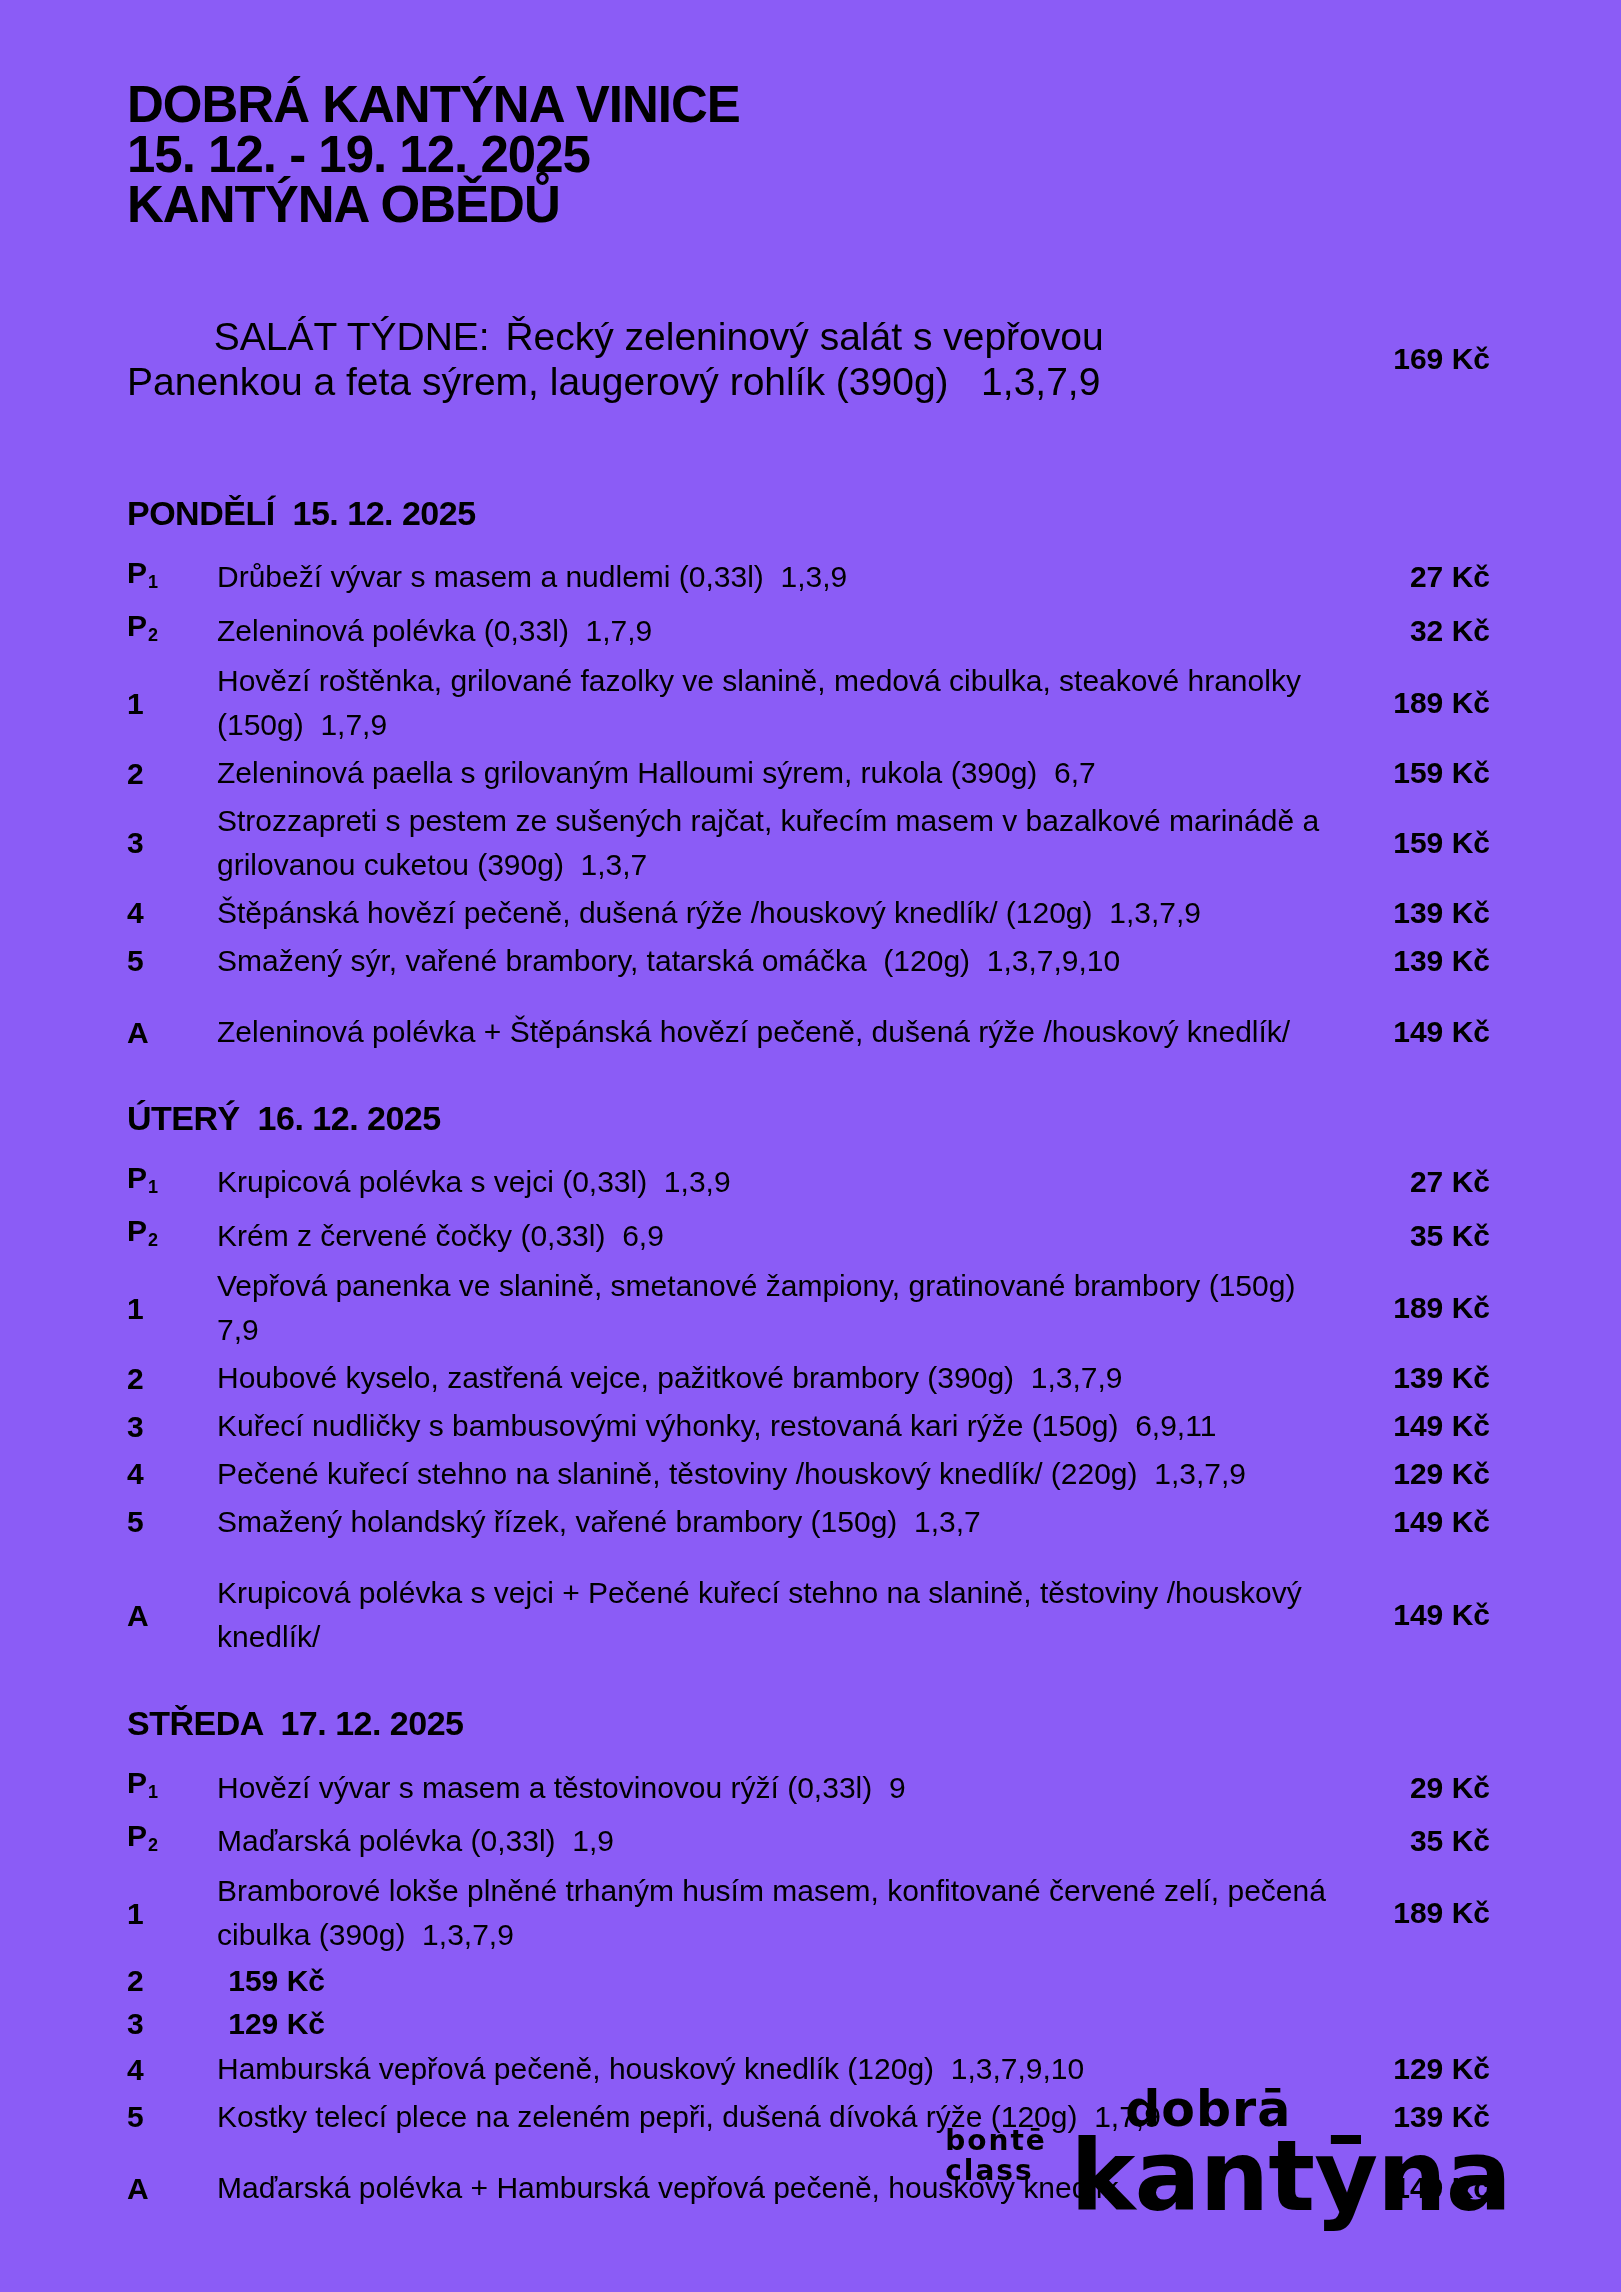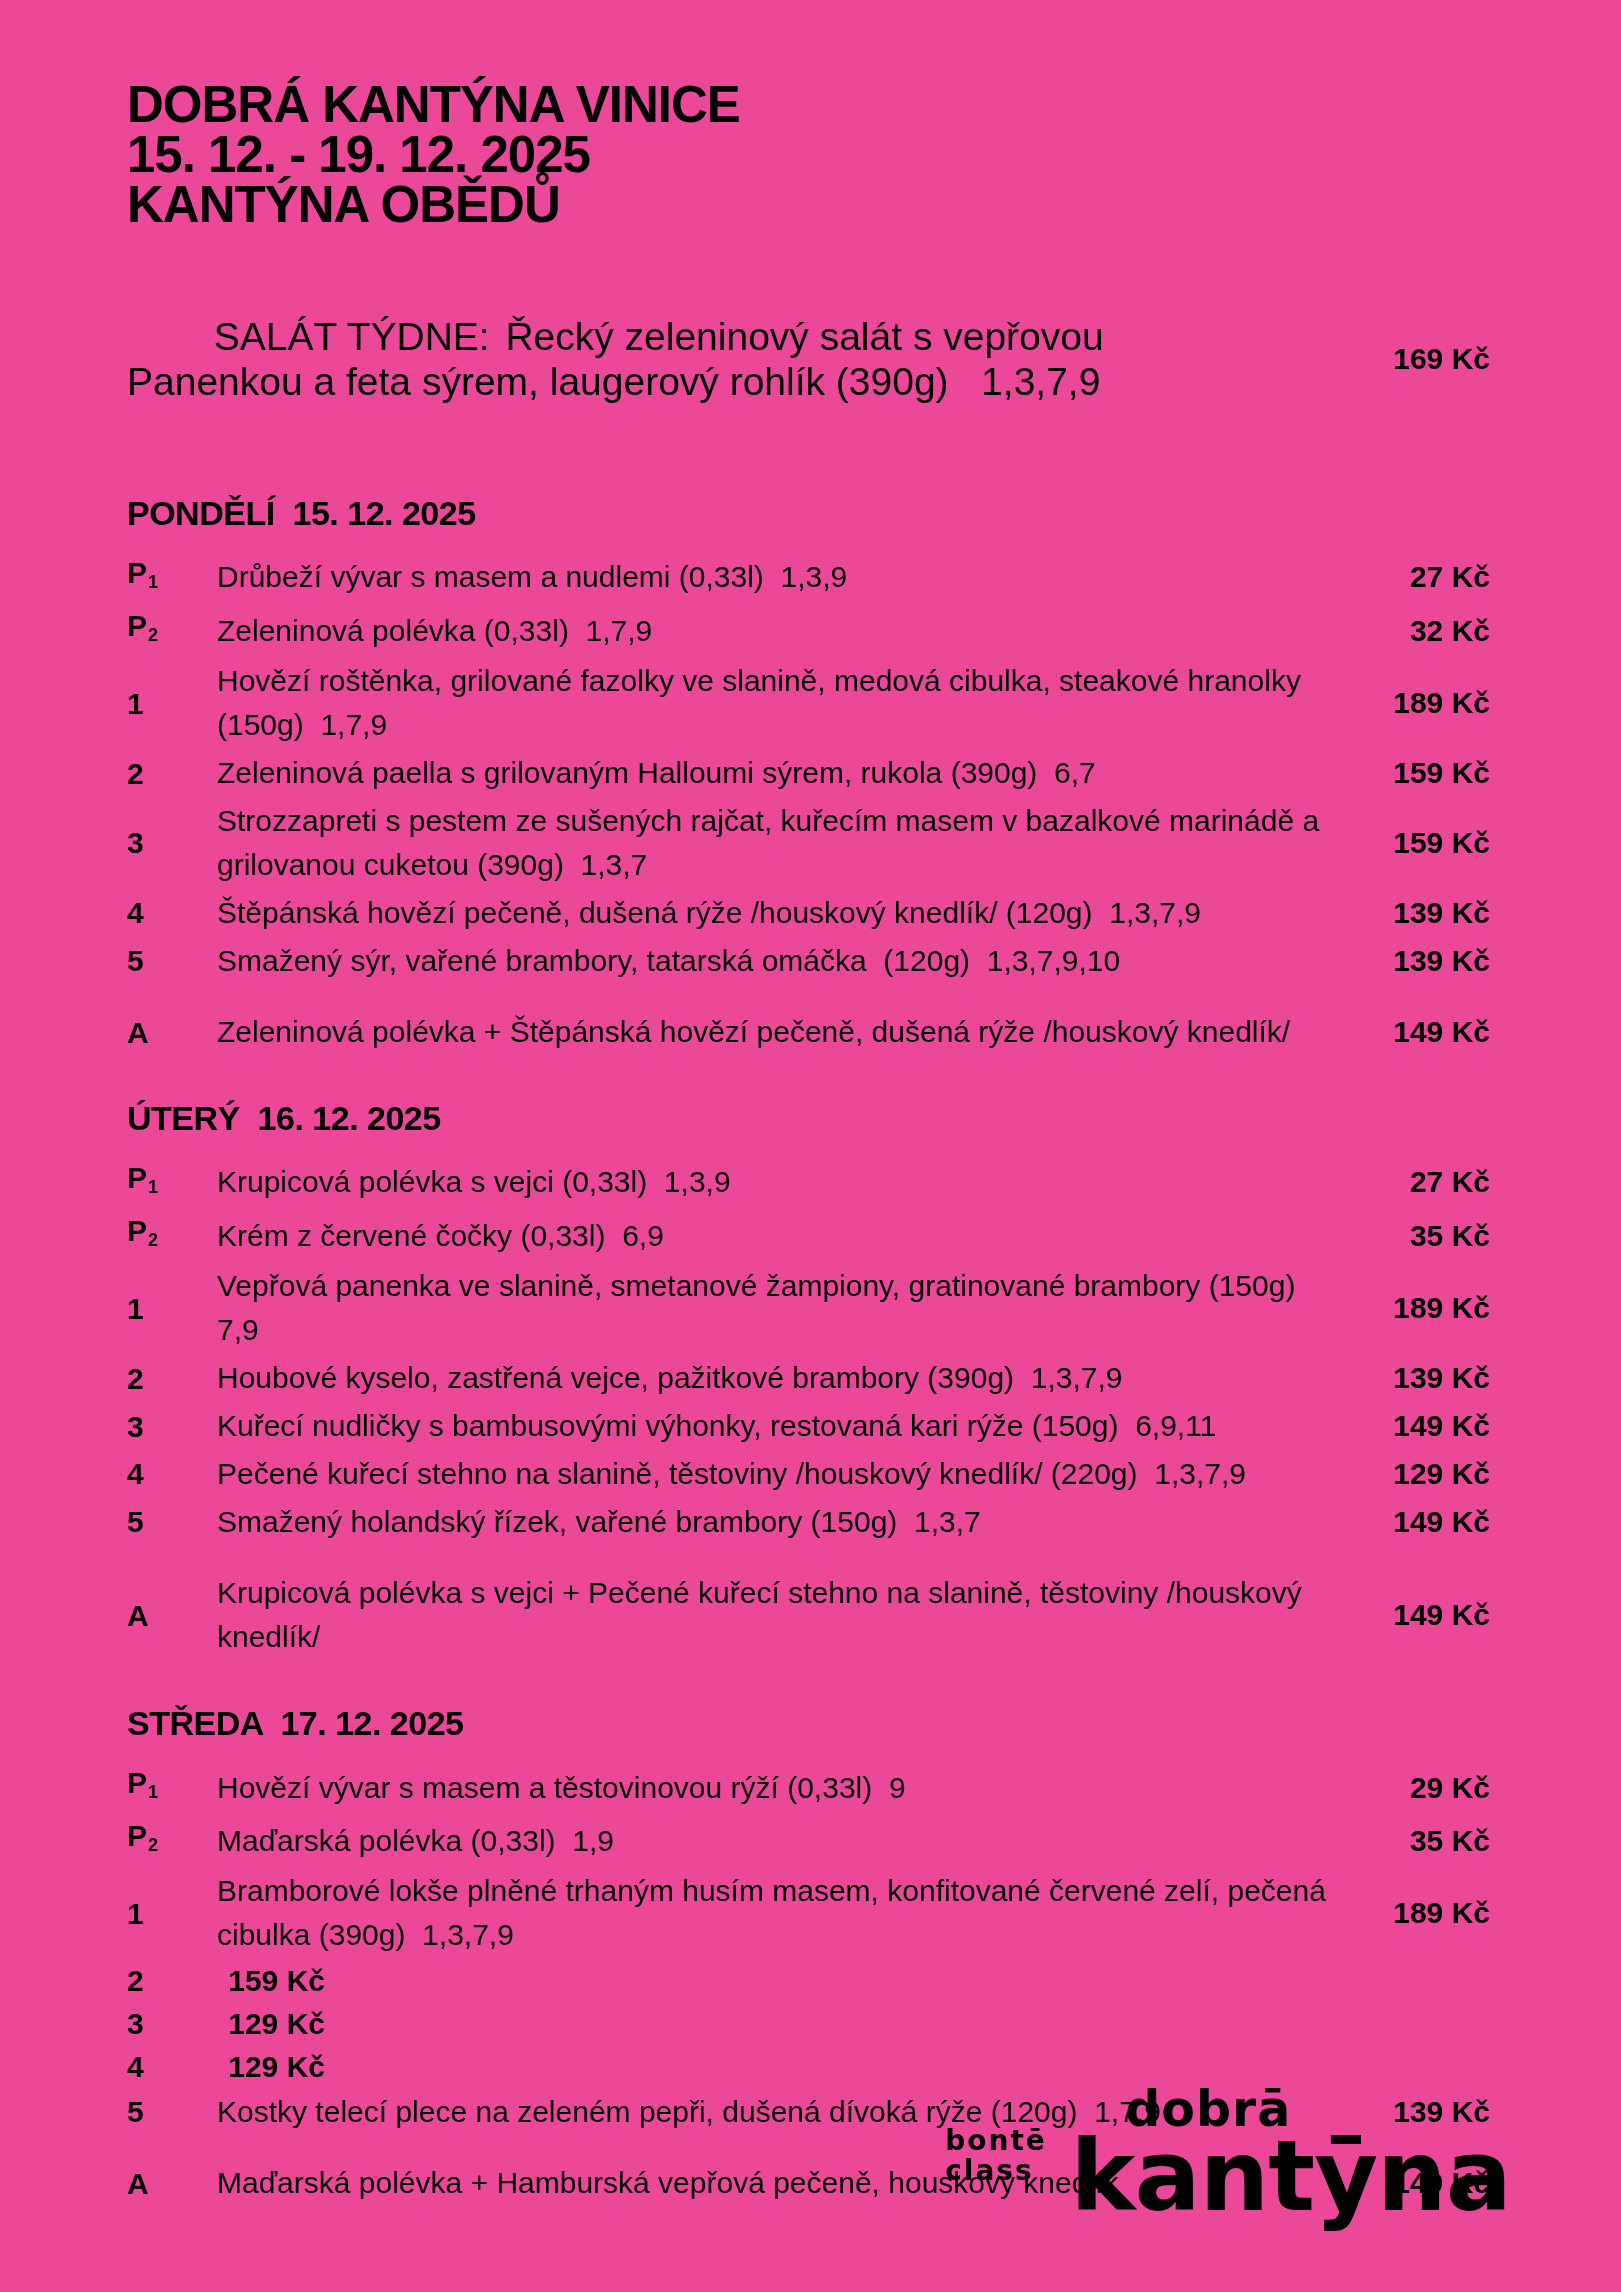--- a/index.html
+++ b/index.html
@@ -48,21 +48,21 @@
     font-family:"DejaVu Sans","Liberation Sans",sans-serif;
   }
   .logo-small{font-size:28px;font-weight:700;line-height:30px;letter-spacing:2px;}
   .logo-big{display:flex;flex-direction:column;}
   .logo-dobra{font-size:49px;font-weight:700;line-height:41px;margin-left:55px;letter-spacing:1px;}
   .logo-kantyna{font-size:98px;font-weight:700;line-height:92px;letter-spacing:-1px;}
 </style>
 </head>
 <body>
 
-<div class="page" style="background: #ec4899; color: rgb(0, 0, 0);">
+<div class="page" style="background: #8b5cf6; color: rgb(0, 0, 0);">
   <div class="content">
 
     <div class="title-block">
       <div class="title-line">DOBRÁ KANTÝNA VINICE</div>
       <div class="title-line">15. 12. - 19. 12. 2025</div>
       <div class="title-line">KANTÝNA OBĚDŮ</div>
     </div>
 
     <div class="salad-row">
       <div class="salad-text-wrap">
@@ -184,20 +184,21 @@
           <div class="menu-row">
             <span class="row-label">2</span>
             <div class="row-price">159 Kč</div>
           </div>
           <div class="menu-row">
             <span class="row-label">3</span>
             <div class="row-price">129 Kč</div>
           </div>
           <div class="menu-row">
             <span class="row-label">4</span>
+            <div class="row-text">Hamburská vepřová pečeně, houskový knedlík (120g)  1,3,7,9,10</div>
             <div class="row-price">129 Kč</div>
           </div>
           <div class="menu-row">
             <span class="row-label">5</span>
             <div class="row-text">Kostky telecí plece na zeleném pepři, dušená dívoká rýže (120g)  1,7,9</div>
             <div class="row-price">139 Kč</div>
           </div>
           <div class="menu-row combo">
             <span class="row-label">A</span>
             <div class="row-text">Maďarská polévka + Hamburská vepřová pečeně, houskový knedlík</div>

